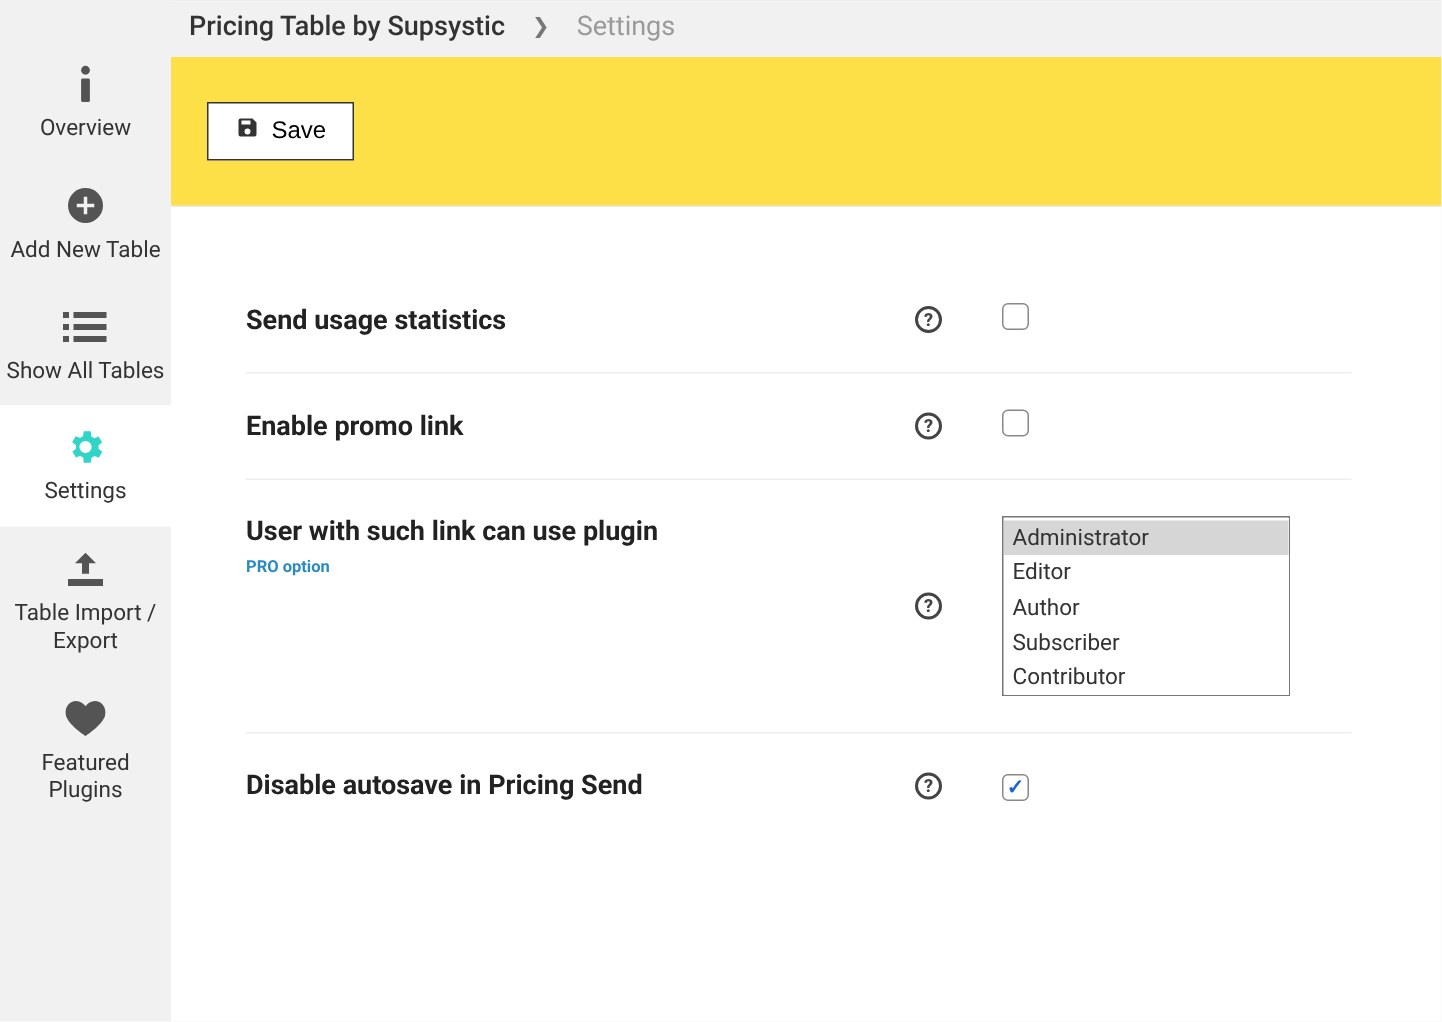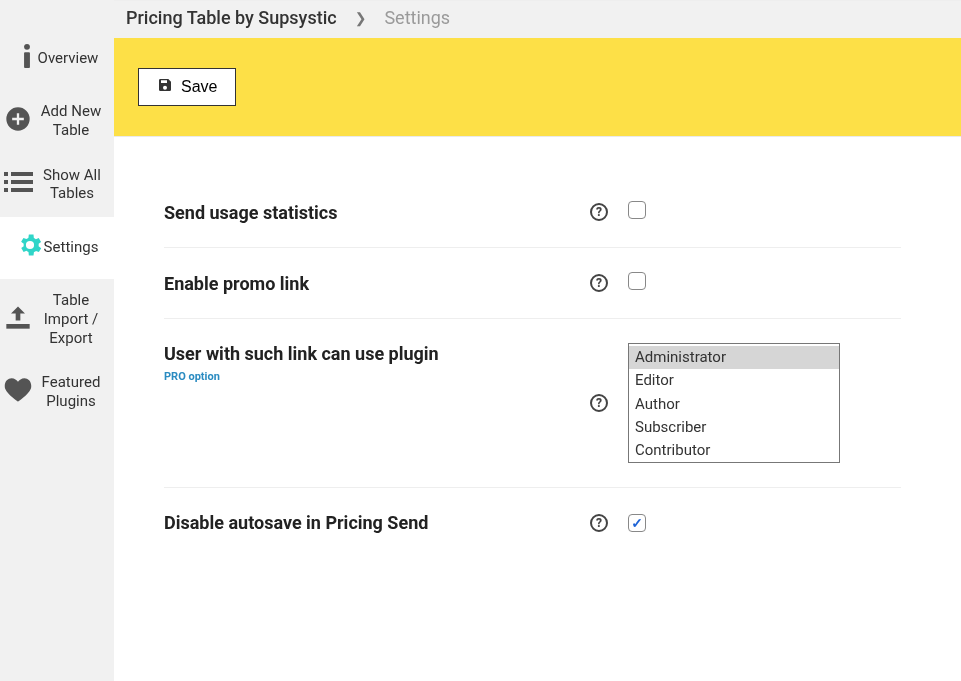--- a/index.html
+++ b/index.html
@@ -18,21 +18,21 @@
     .sidebar {
       width: 114px;
       background: #f1f1f1;
       padding-top: 28px;
       display: flex;
       flex-direction: column;
       gap: 0;
     }
     .sidebar-item {
       display: flex;
-      flex-direction: row;
+      flex-direction: column;
       align-items: center;
       justify-content: center;
       padding: 12px 4px 14px;
       cursor: pointer;
       color: #333;
       text-align: center;
     }
     .sidebar-item.active {
       background: #fff;
     }
@@ -87,20 +87,21 @@
     }
     .btn-save svg { fill: #333; }
     .content {
       padding: 40px 60px 40px 50px;
     }
     .setting-row {
       display: flex;
       align-items: center;
       padding: 24px 0;
       border-bottom: 1px solid #eee;
+      gap: 20px;
     }
     .setting-row:last-child { border-bottom: none; }
     .setting-label-wrap {
       flex: 0 0 420px;
     }
     .setting-label {
       font-size: 18px;
       font-weight: 700;
       color: #222;
     }
@@ -145,21 +146,21 @@
       cursor: pointer;
     }
     .checkbox.checked::after {
       content: "✓";
       color: #1e63d6;
       font-size: 14px;
       font-weight: 900;
       line-height: 1;
     }
     .multi-select {
-      width: 212px;
+      width: 192px;
       height: 120px;
       border: 1px solid #777;
       background: #fff;
       font-size: 15px;
       overflow-y: scroll;
       padding: 2px 0;
     }
     .multi-select .option {
       padding: 0 6px;
       line-height: 1.55;

